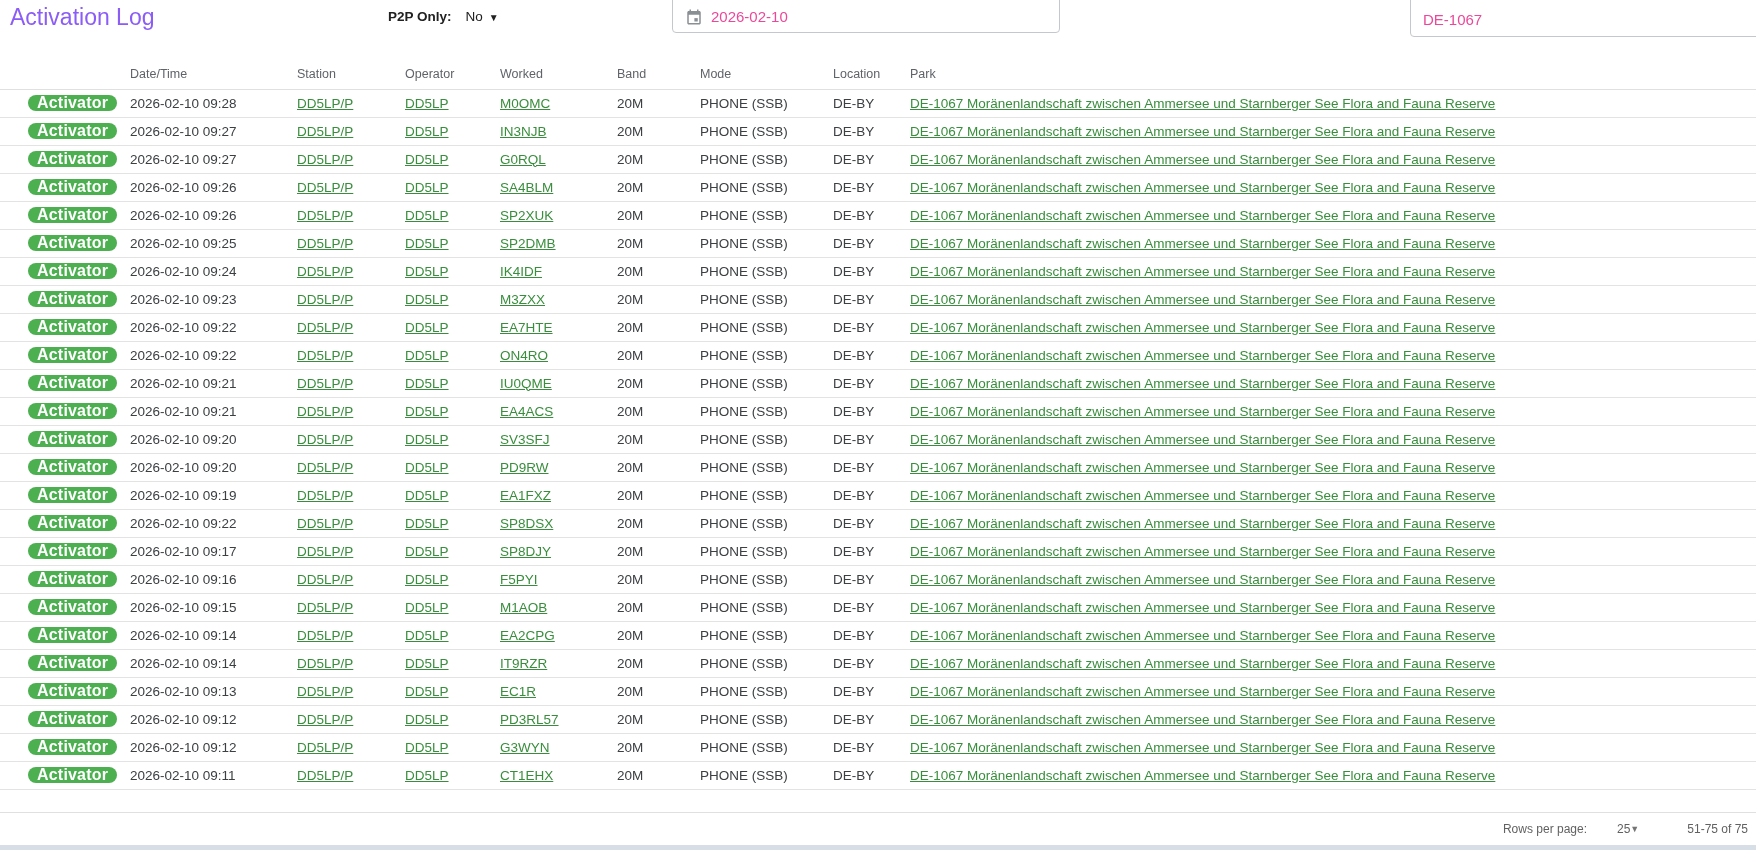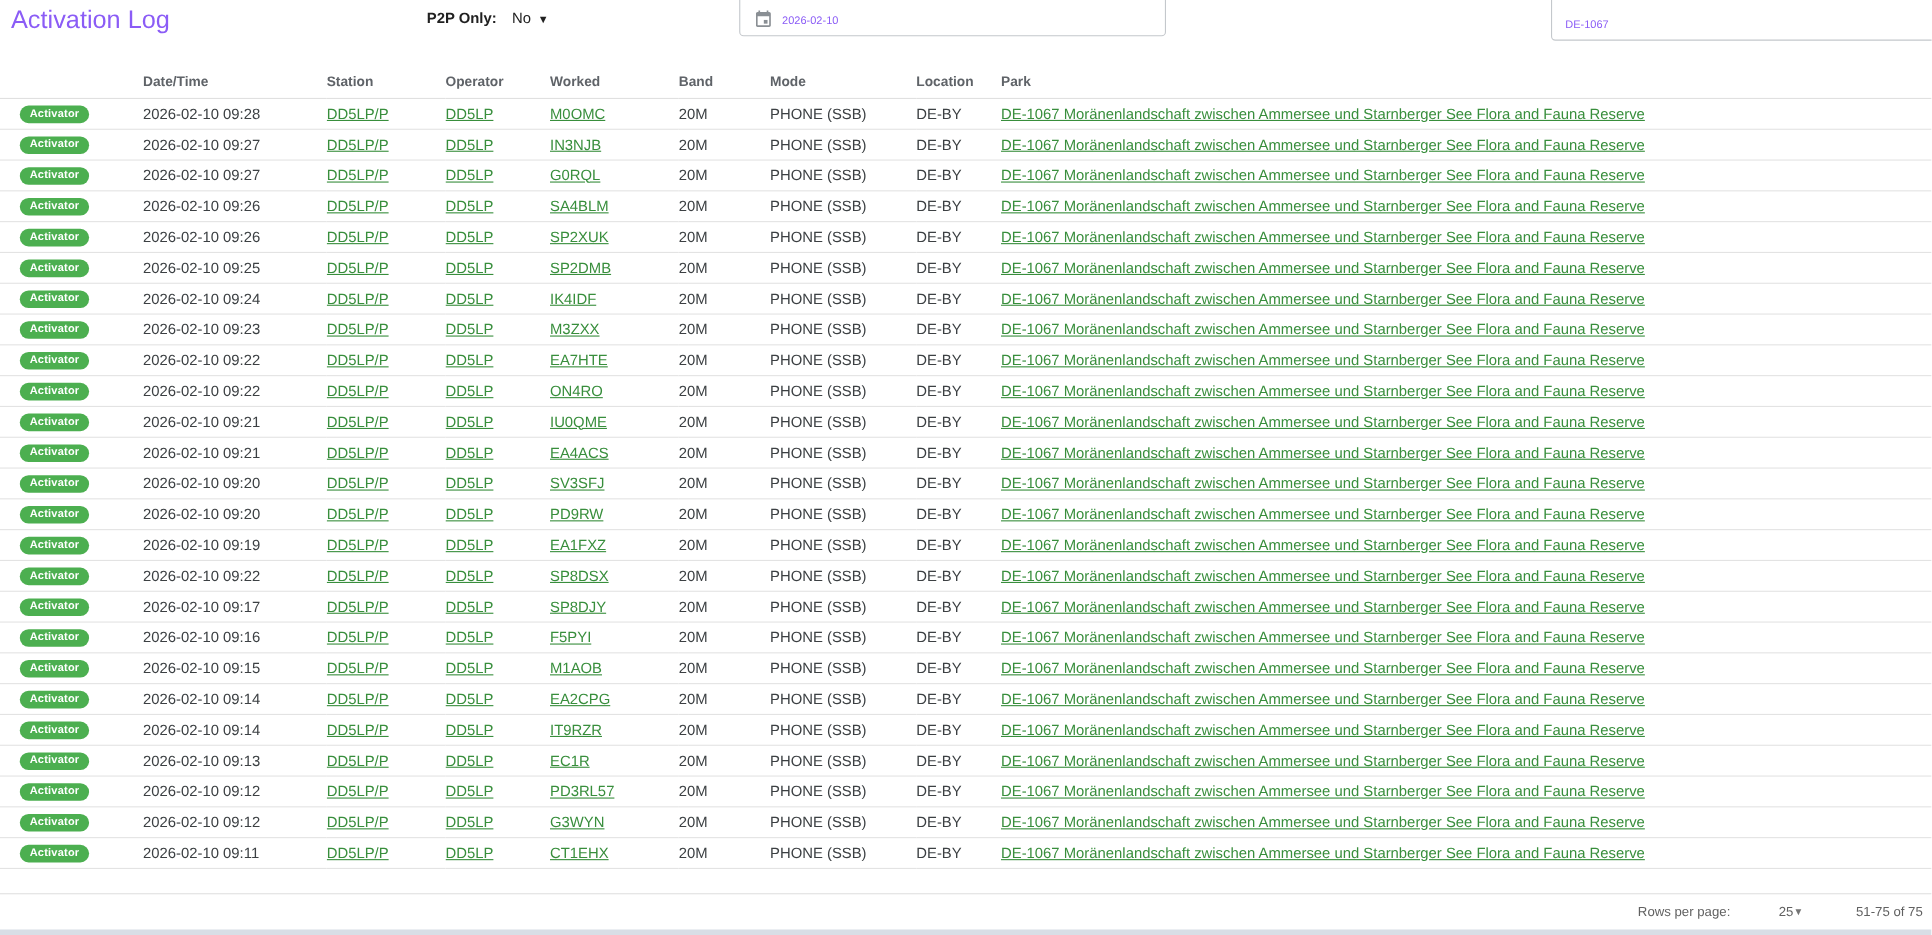--- a/index.html
+++ b/index.html
@@ -11,40 +11,40 @@
   .page-title { position:absolute; left:10px; top:4px; font-size:23px; font-weight:400; color:#8b5cf6; }
   .p2p { position:absolute; left:388px; top:9px; font-size:13.5px; color:#212121; }
   .p2p .lbl { font-weight:700; margin-right:14px; }
   .p2p .val { color:#212121; cursor:pointer; }
   .p2p .arrow { font-size:10px; margin-left:6px; color:#212121; }
 
   .text-input { position:absolute; border:1px solid #c4c8cc; border-radius:4px; background:#fff;
                 display:flex; align-items:flex-end; color:#9aa0a6; }
   .date-input { left:672px; top:-10px; width:388px; height:43px; padding:0 0 7px 12px; }
   .park-input { left:1410px; top:-6px; width:400px; height:43px; padding:0 0 8px 12px; }
-  .text-input input { border:none; outline:none; background:transparent; color:#8b5cf6;
-                      font-size:10px; font-family:inherit; width:85%; }
+  .text-input input { border:none; outline:none; background:transparent; color:#ec4899;
+                      font-size:15px; font-family:inherit; width:85%; }
   .cal-icon { width:18px; height:18px; margin-right:8px; position:relative; top:1px; }
 
   
   table { position:absolute; top:60px; left:0; width:1756px; border-collapse:collapse; table-layout:fixed; }
-  thead th { height:29px; text-align:left; vertical-align:middle; font-size:12.5px; font-weight:700;
+  thead th { height:29px; text-align:left; vertical-align:middle; font-size:12.5px; font-weight:400;
              color:#5f6368; border-bottom:1px solid #e0e0e0; padding:0; }
   tbody td { height:28px; vertical-align:middle; font-size:13.5px; color:#3c4043;
              border-bottom:1px solid #e3e3e3; padding:0; white-space:nowrap; overflow:hidden; }
   a.grn { color:#388e3c; text-decoration:underline; }
-  .badge { display:inline-block; margin-left:18px; background:#4caf50; color:#fff;
-           font-size:10px; font-weight:700; line-height:16px; padding:0 9px;
+  .badge { display:inline-block; margin-left:28px; background:#4caf50; color:#fff;
+           font-size:16px; font-weight:700; line-height:16px; padding:0 9px;
            border-radius:9px; letter-spacing:.2px;text-align:center; }
 
   
   .paginator { position:absolute; left:0; bottom:5px; width:1756px; height:33px;
                border-top:1px solid #e0e0e0; background:#fff; display:flex;
                align-items:center; justify-content:flex-end; font-size:12px; color:#616161; }
-  .paginator .rpp-label { margin-right:44px; }
+  .paginator .rpp-label { margin-right:30px; }
   .paginator .rpp-value { margin-right:0; }
   .paginator .rpp-arrow { font-size:9px; color:#757575; margin-right:48px; cursor:pointer; }
   .paginator .range { margin-right:8px; }
 
   .hscrollbar { position:absolute; left:0; bottom:0; width:1756px; height:5px; background:#d8dee6; }
 </style>
 </head>
 <body>
 
 <div class="topbar">

